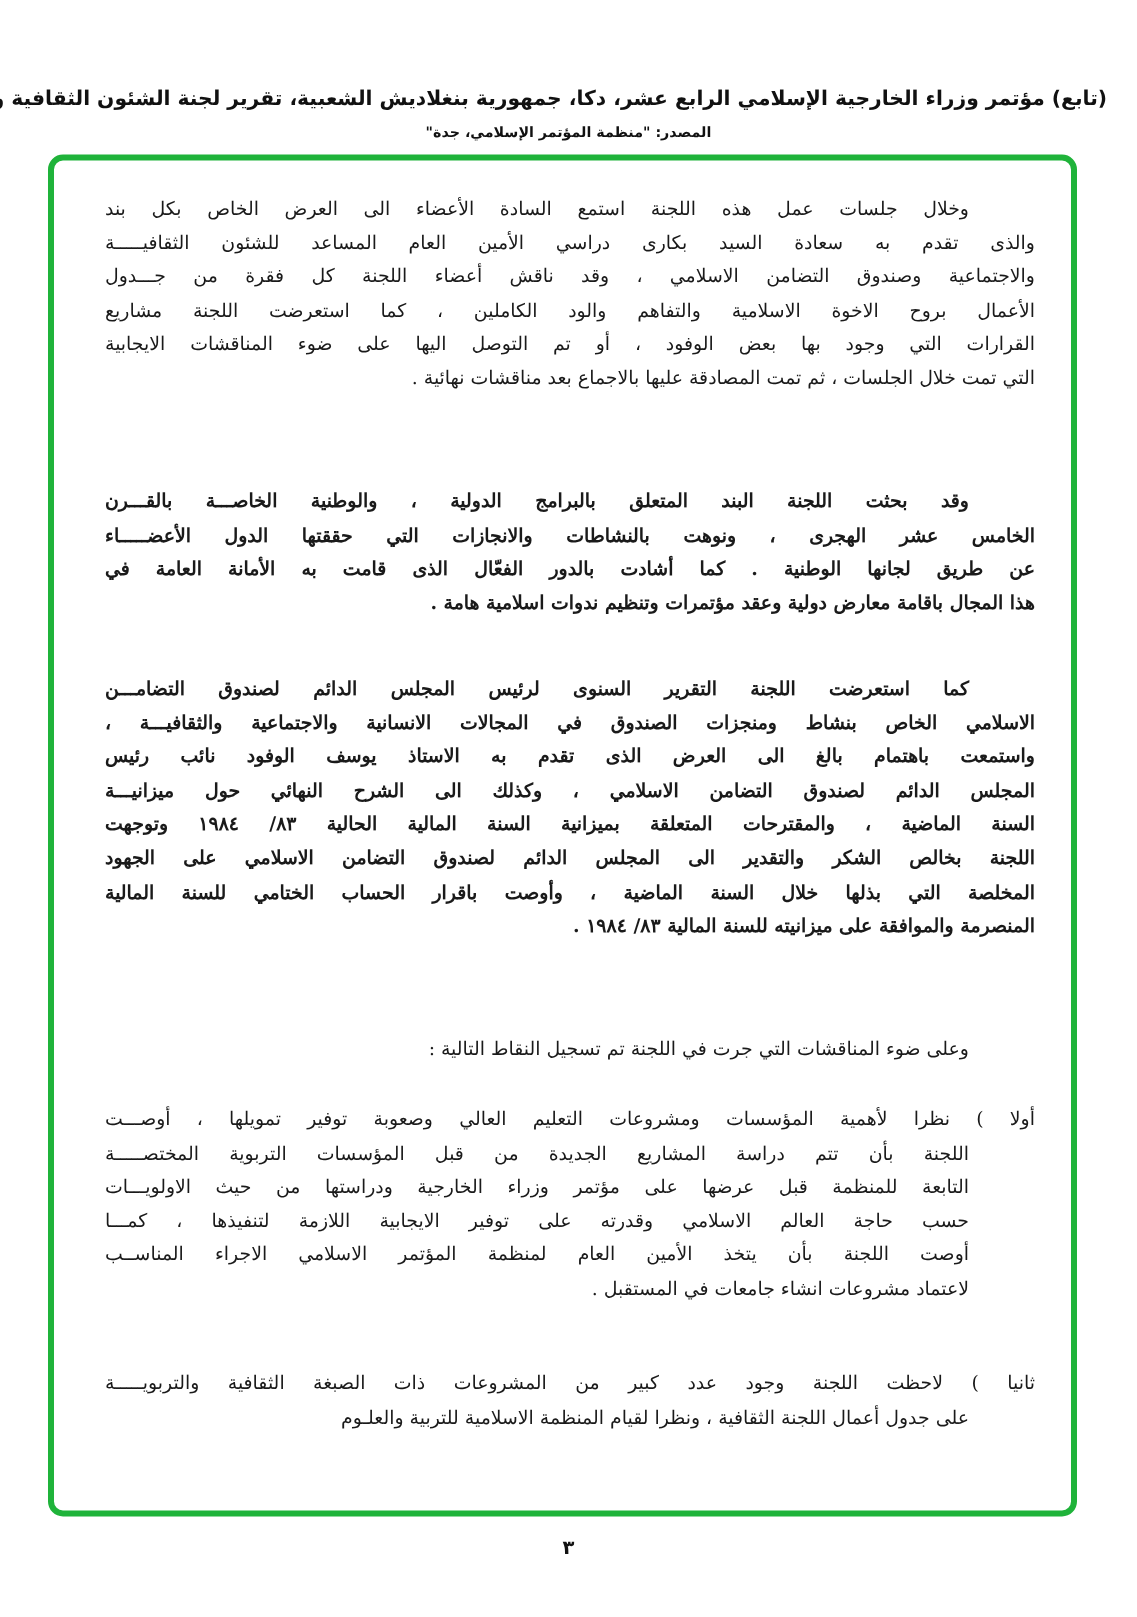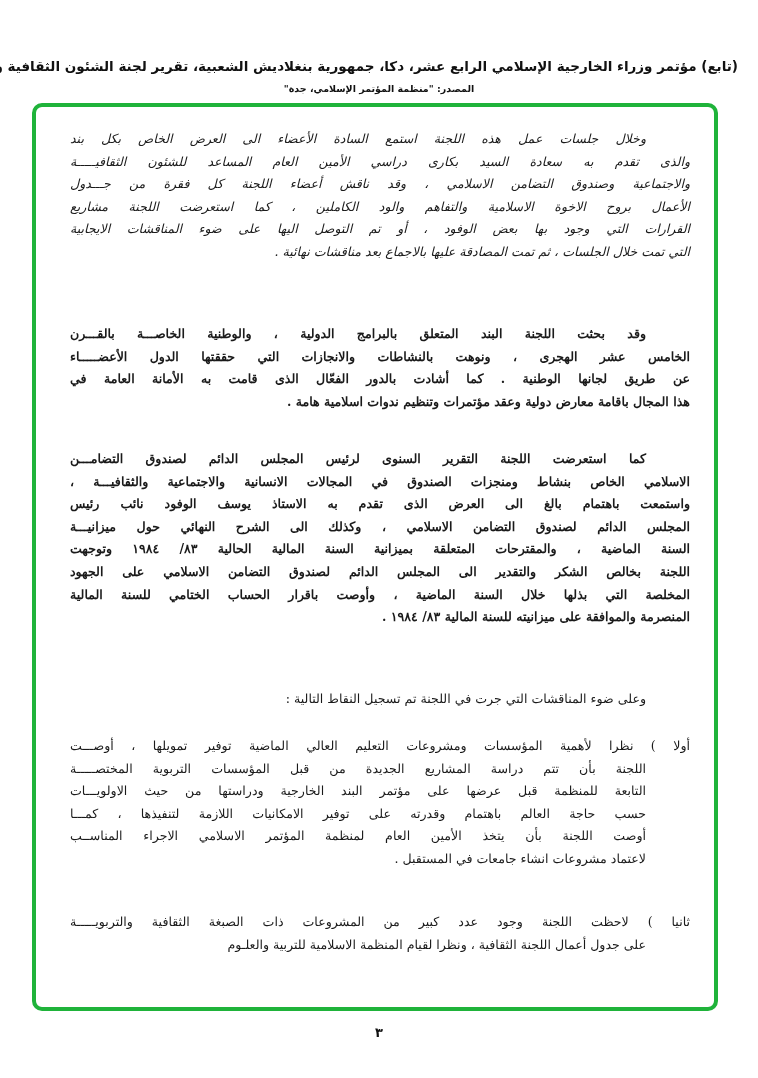--- a/index.html
+++ b/index.html
@@ -22,21 +22,21 @@
     }
     .body-text {
       position: absolute; top: 128px; left: 70px; width: 620px;
       direction: rtl; text-align: justify;
       font-family: "DejaVu Serif", serif; font-size: 12.6px; color: #1a1a1a;
       line-height: 22.6px;
     }
     .para { margin: 0 0 0 0; }
     .para p { margin: 0; white-space: nowrap; text-align: justify; text-align-last: justify; }
     .para p.last { text-align-last: right; }
-    .p1 { position: absolute; top: 0; right: 0; width: 620px; font-style: italic; }
+    .p1 { position: absolute; top: 0; right: 0; width: 620px; }
     .p2 { position: absolute; top: 195px; right: 0; width: 620px; font-weight: bold; }
     .p3 { position: absolute; top: 320px; right: 0; width: 620px; font-weight: bold; }
     .p4 { position: absolute; top: 560px; right: 0; width: 620px; }
     .p5 { position: absolute; top: 607px; right: 0; width: 620px; }
     .p6 { position: absolute; top: 783px; right: 0; width: 620px; }
     .indent-first p:first-child { padding-right: 44px; }
     .hanging p { padding-right: 44px; }
     .hanging p:first-child { padding-right: 0; }
     .page-number {
       position: absolute; top: 1025px; left: 0; width: 758px; text-align: center;
@@ -77,24 +77,24 @@
     <p>اللجنة بخالص الشكر والتقدير الى المجلس الدائم لصندوق التضامن الاسلامي على الجهود</p>
     <p>المخلصة التي بذلها خلال السنة الماضية ، وأوصت باقرار الحساب الختامي للسنة المالية</p>
     <p class="last">المنصرمة والموافقة على ميزانيته للسنة المالية ٨٣/ ١٩٨٤ .</p>
   </div>
 
   <div class="para p4 indent-first">
     <p class="last">وعلى ضوء المناقشات التي جرت في اللجنة تم تسجيل النقاط التالية :</p>
   </div>
 
   <div class="para p5 hanging">
-    <p>أولا ) نظرا لأهمية المؤسسات ومشروعات التعليم العالي الماضية توفير تمويلها ، أوصـــت</p>
+    <p>أولا ) نظرا لأهمية المؤسسات ومشروعات التعليم العالي وصعوبة توفير تمويلها ، أوصـــت</p>
     <p>اللجنة بأن تتم دراسة المشاريع الجديدة من قبل المؤسسات التربوية المختصـــــة</p>
-    <p>التابعة للمنظمة قبل عرضها على مؤتمر البند الخارجية ودراستها من حيث الاولويـــات</p>
-    <p>حسب حاجة العالم باهتمام وقدرته على توفير الامكانيات اللازمة لتنفيذها ، كمـــا</p>
+    <p>التابعة للمنظمة قبل عرضها على مؤتمر وزراء الخارجية ودراستها من حيث الاولويـــات</p>
+    <p>حسب حاجة العالم الاسلامي وقدرته على توفير الايجابية اللازمة لتنفيذها ، كمـــا</p>
     <p>أوصت اللجنة بأن يتخذ الأمين العام لمنظمة المؤتمر الاسلامي الاجراء المناســب</p>
     <p class="last">لاعتماد مشروعات انشاء جامعات في المستقبل .</p>
   </div>
 
   <div class="para p6 hanging">
     <p>ثانيا ) لاحظت اللجنة وجود عدد كبير من المشروعات ذات الصبغة الثقافية والتربويـــــة</p>
     <p class="last">على جدول أعمال اللجنة الثقافية ، ونظرا لقيام المنظمة الاسلامية للتربية والعلـوم</p>
   </div>
 </div>
 

